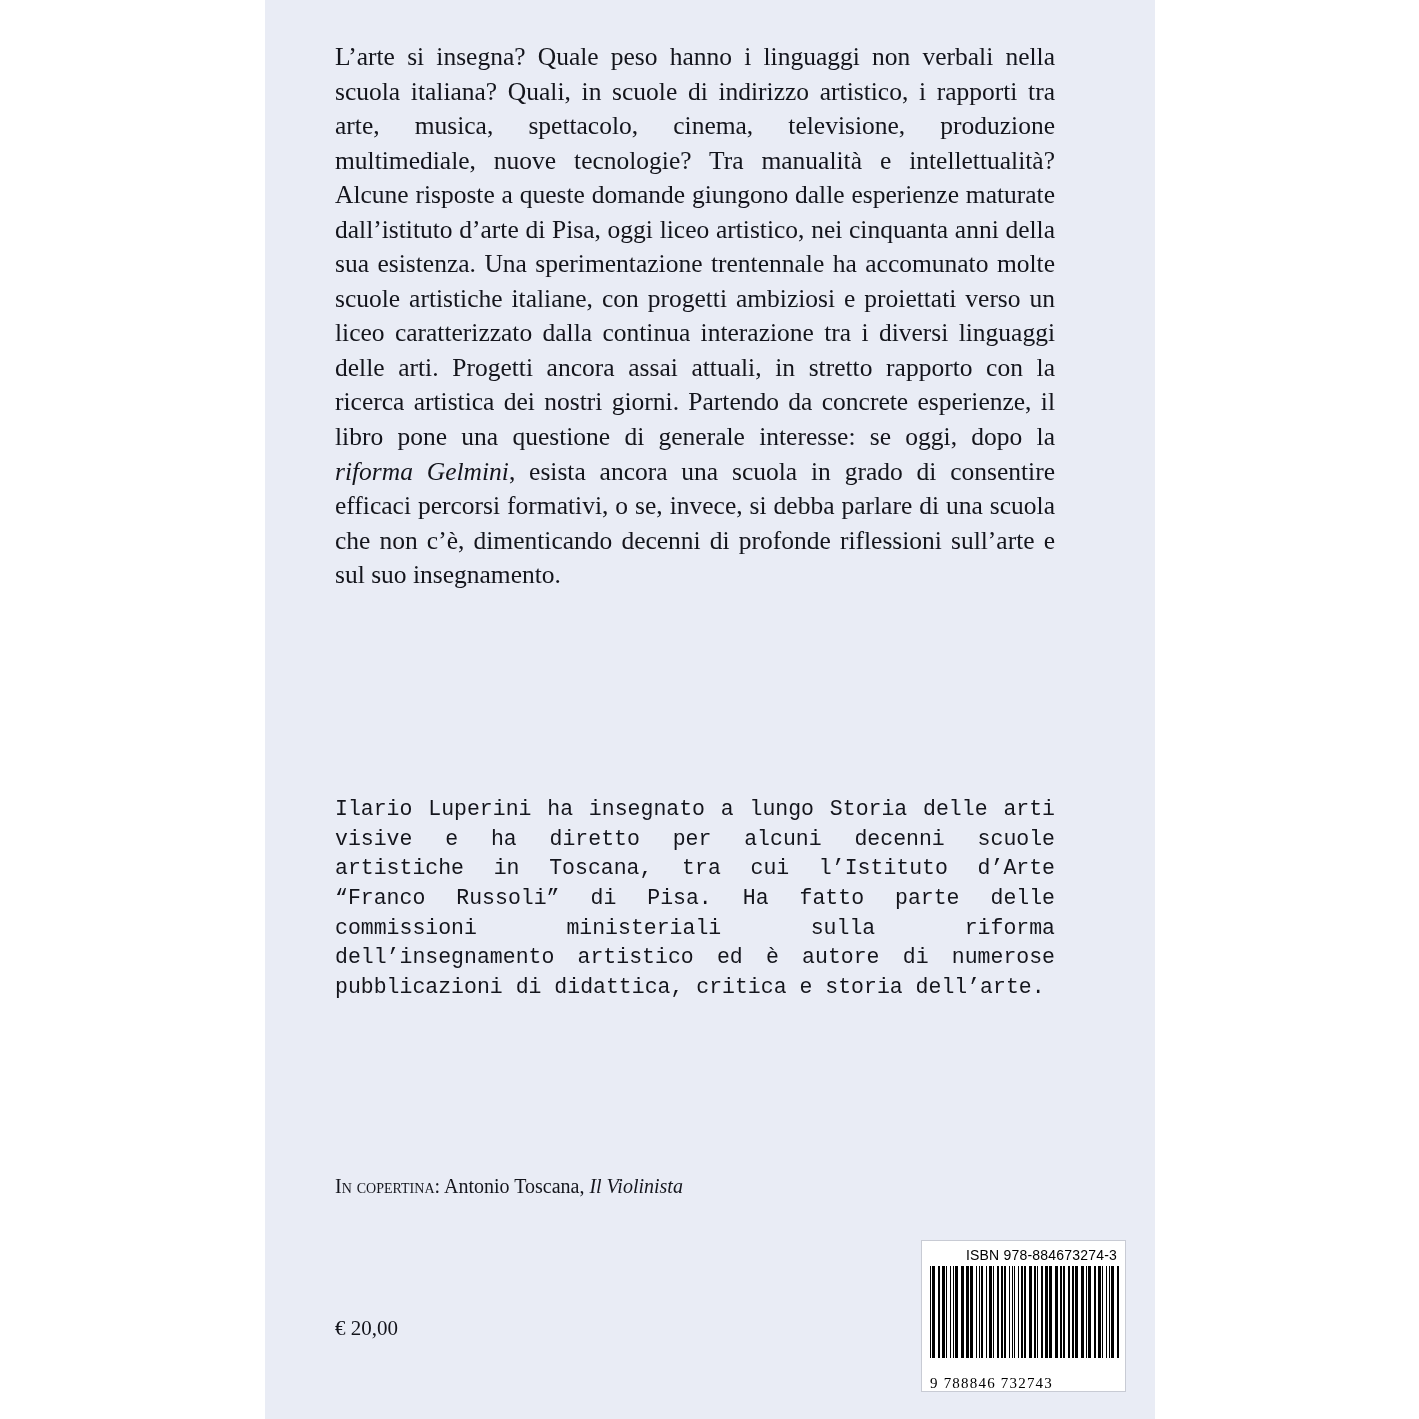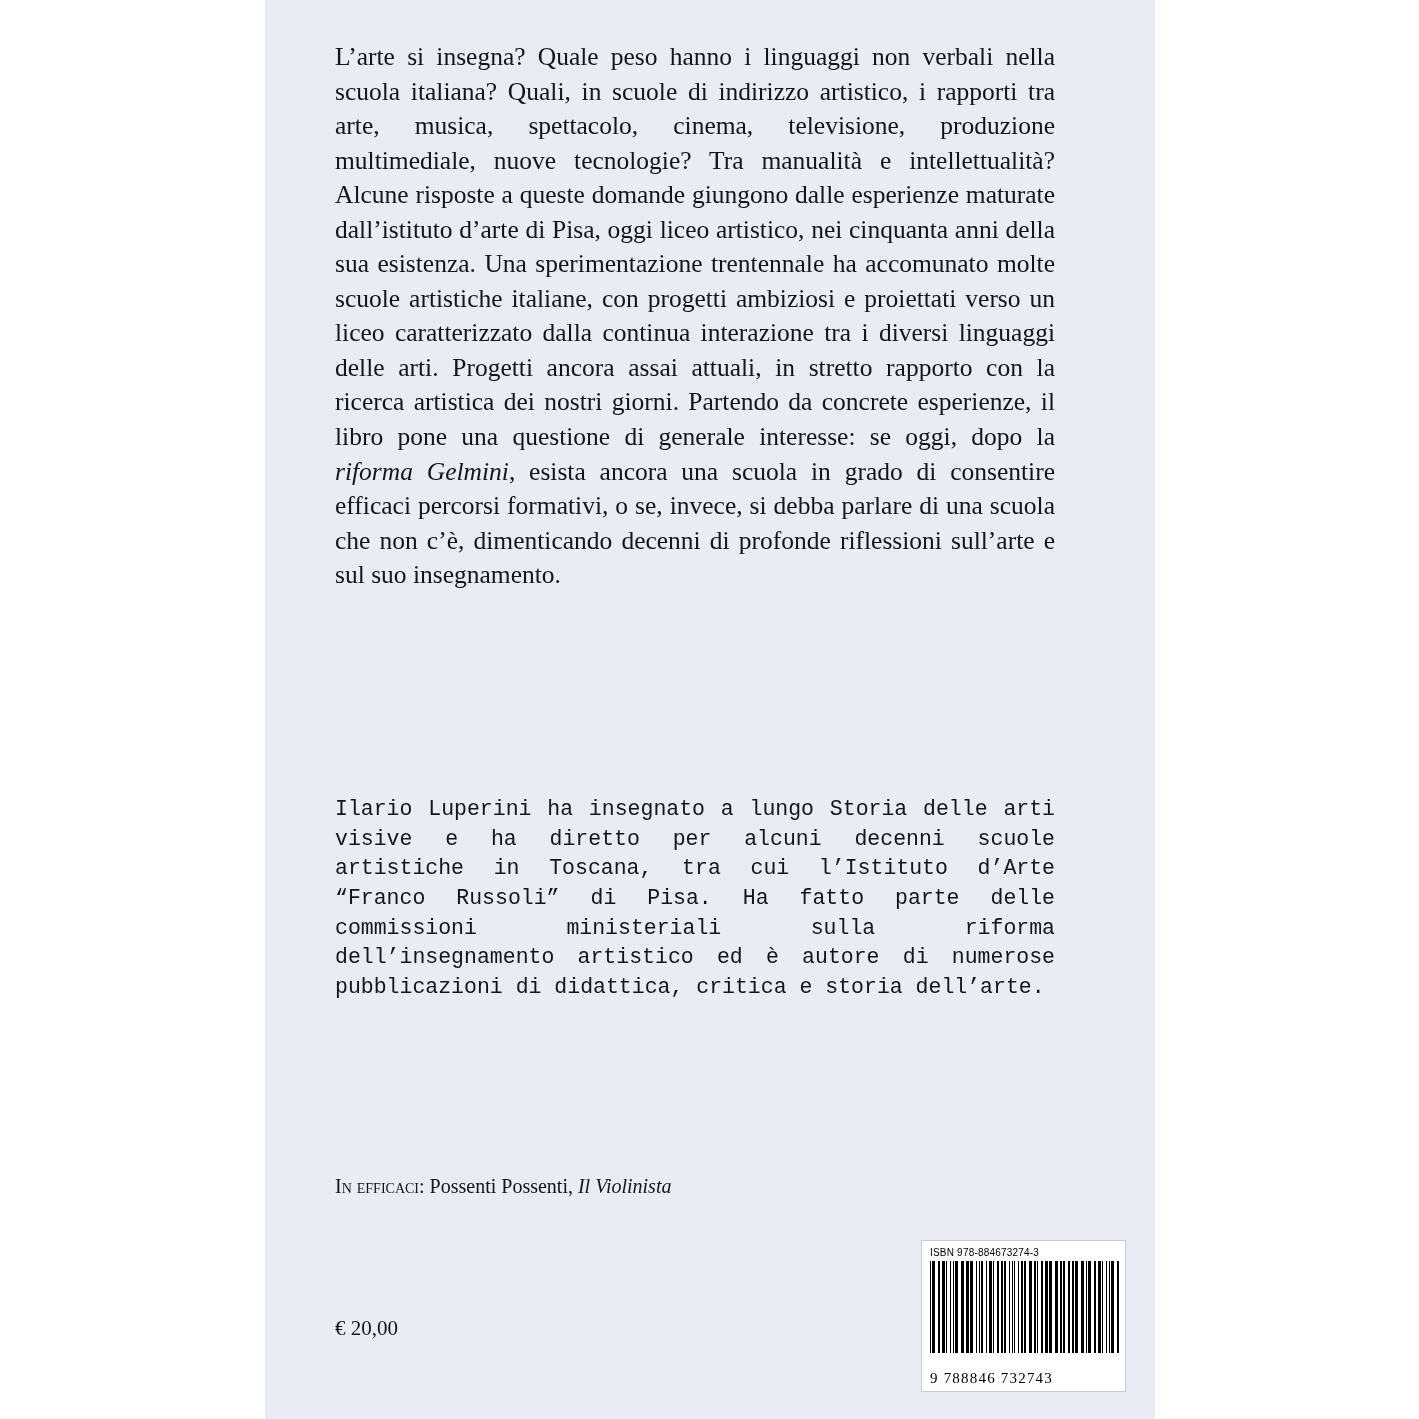--- a/index.html
+++ b/index.html
@@ -82,25 +82,26 @@
     top: 1240px;
     width: 205px;
     height: 152px;
     background: #ffffff;
     border: 1px solid #c8cbd4;
     box-sizing: border-box;
     padding: 6px 8px 4px 8px;
   }
   .isbn-text {
     font-family: "Liberation Sans", sans-serif;
-    font-size: 10px;
+    font-size: 14px;
     letter-spacing: 0.2px;
     color: #000;
     margin-bottom: 3px;
     white-space: nowrap;
+    text-align: right;
   }
   .bars {
     position: relative;
     height: 92px;
     width: 189px;
     overflow: hidden;
   }
   .bars i {
     position: absolute;
     top: 0;
@@ -120,21 +121,21 @@
 </head>
 <body>
 
 <div class="page">
   <div class="inner">
 
     <div class="blurb"><span>L’arte si insegna? Quale peso hanno i linguaggi non verbali nella scuola italiana? Quali, in scuole di indirizzo artistico, i rapporti tra arte, musica, spettacolo, cinema, televisione, produzione multimediale, nuove tecnologie? Tra manualità e intellettualità? Alcune risposte a queste domande giungono dalle esperienze maturate dall’istituto d’arte di Pisa, oggi liceo artistico, nei cinquanta anni della sua esistenza. Una sperimentazione trentennale ha accomunato molte scuole artistiche italiane, con progetti ambiziosi e proiettati verso un liceo caratterizzato dalla continua interazione tra i diversi linguaggi delle arti. Progetti ancora assai attuali, in stretto rapporto con la ricerca artistica dei nostri giorni. Partendo da concrete esperienze, il libro pone una questione di generale interesse: se oggi, dopo la </span><em>riforma Gelmini</em><span>, esista ancora una scuola in grado di consentire efficaci percorsi formativi, o se, invece, si debba parlare di una scuola che non c’è, dimenticando decenni di profonde riflessioni sull’arte e sul suo insegnamento.</span></div>
 
     <div class="bio">Ilario Luperini ha insegnato a lungo Storia delle arti visive e ha diretto per alcuni decenni scuole artistiche in Toscana, tra cui l’Istituto d’Arte “Franco Russoli” di Pisa. Ha fatto parte delle commissioni ministeriali sulla riforma dell’insegnamento artistico ed è autore di numerose pubblicazioni di didattica, critica e storia dell’arte.</div>
 
-    <div class="cover-credit"><span class="smallcaps">In efficaci</span><span>: Possenti Possenti, </span><em>Il Violinista</em></div>
+    <div class="cover-credit"><span class="smallcaps">In copertina</span><span>: Antonio Toscana, </span><em>Il Violinista</em></div>
 
     <div class="price">€ 20,00</div>
 
     <div class="barcode-box">
       <div class="isbn-text">ISBN 978-884673274-3</div>
       <div class="bars" id="bars">
           <i style="left: 0px; width: 1px; bottom: -8px;"></i>
           <i style="left: 2px; width: 3px;"></i>
           <i style="left: 8px; width: 2px;"></i>
           <i style="left: 12px; width: 3px;"></i>

